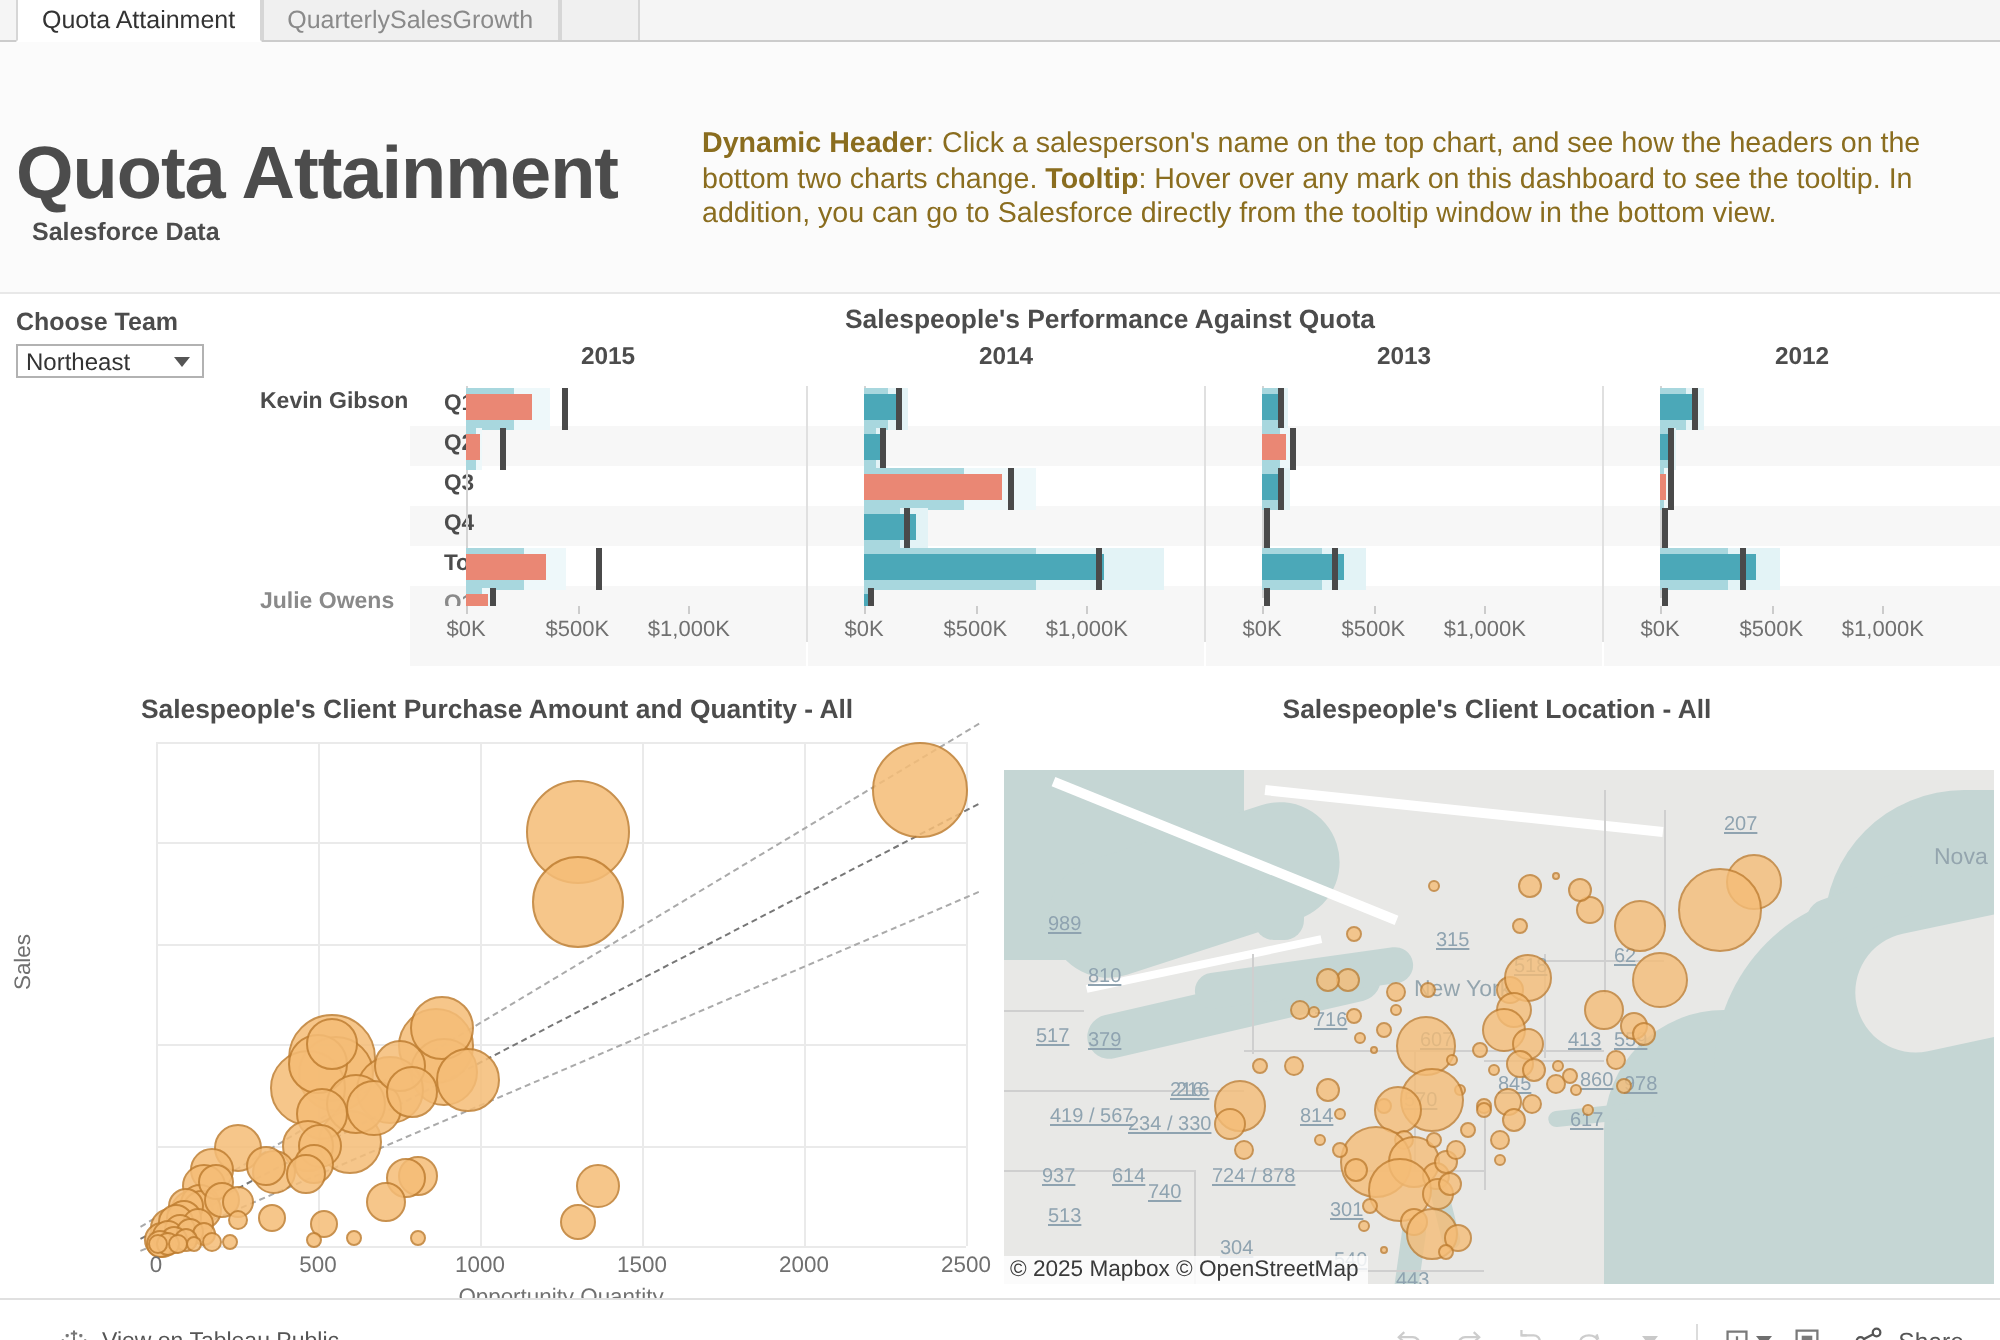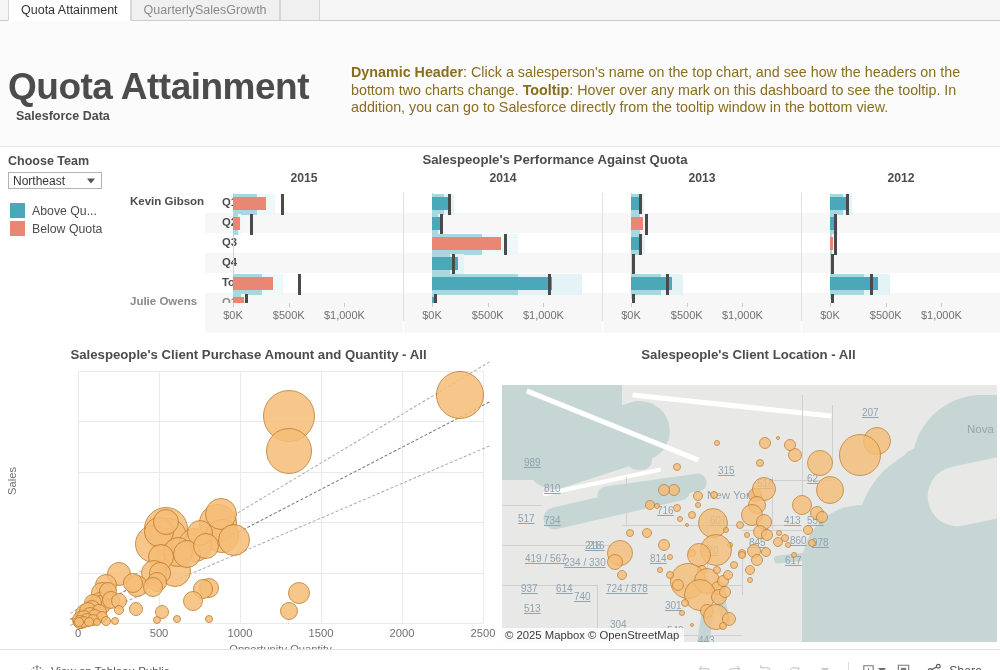--- a/index.html
+++ b/index.html
@@ -238,30 +238,20 @@
     <div id="headertext">
       <b>Dynamic Header</b><span>: Click a salesperson's name on the top chart, and see how the headers on the bottom two charts change. </span><b>Tooltip</b><span>: Hover over any mark on this dashboard to see the tooltip. In addition, you can go to Salesforce directly from the tooltip window in the bottom view.</span>
     </div>
   </div>
 
   <div id="controls">
     <div id="choose-label">Choose Team</div>
     <div id="team-select">
       <span>Northeast</span>
       <span class="caret"></span>
-    </div>
-    <div id="legend">
-      <div class="legend-row">
-        <span class="legend-swatch" style="background:#4ba8b8"></span>
-        <span class="legend-label">Above Qu...</span>
-      </div>
-      <div class="legend-row">
-        <span class="legend-swatch" style="background:#ea8774"></span>
-        <span class="legend-label">Below Quota</span>
-      </div>
     </div>
   </div>
 
   <div id="barchart">
     <div id="bar-title">Salespeople's Performance Against Quota</div>
     <div id="bar-grid">
         <div class="rowband" style="top: 42px;"></div>
         <div class="rowband" style="top: 82px;"></div>
         <div class="rowband" style="top: 122px;"></div>
         <div class="row-labels">
@@ -540,21 +530,21 @@
         <div class="borderline" style="left: 240px; top: 145px; width: 60px; height: 1px;"></div>
         <div class="borderline" style="left: 270px; top: 95px; width: 60px; height: 1px;"></div>
         <div class="borderline" style="left: 300px; top: 10px; width: 1px; height: 55px;"></div>
         <div class="borderline" style="left: 330px; top: 20px; width: 1px; height: 58px;"></div>
         <div class="borderline" style="left: 240px; top: 170px; width: 1px; height: 40px;"></div>
         <div class="borderline" style="left: 0px; top: 120px; width: 40px; height: 1px;"></div>
         <div class="borderline" style="left: 160px; top: 250px; width: 80px; height: 1px;"></div>
         <div class="maplabel" style="left: 22px; top: 72px;">989</div>
         <div class="maplabel" style="left: 42px; top: 98px;">810</div>
         <div class="maplabel" style="left: 16px; top: 128px;">517</div>
-        <div class="maplabel" style="left: 42px; top: 130px;">734</div>
+        <div class="maplabel" style="left: 42px; top: 130px;">379</div>
         <div class="maplabel" style="left: 83px; top: 155px;">216</div>
         <div class="maplabel" style="left: 23px; top: 168px;">419 / 567</div>
         <div class="maplabel" style="left: 62px; top: 172px;">234 / 330</div>
         <div class="maplabel" style="left: 19px; top: 198px;">937</div>
         <div class="maplabel" style="left: 54px; top: 198px;">614</div>
         <div class="maplabel" style="left: 72px; top: 206px;">740</div>
         <div class="maplabel" style="left: 22px; top: 218px;">513</div>
         <div class="maplabel" style="left: 104px; top: 198px;">724 / 878</div>
         <div class="maplabel" style="left: 148px; top: 168px;">814</div>
         <div class="maplabel" style="left: 200px; top: 160px;">570</div>

